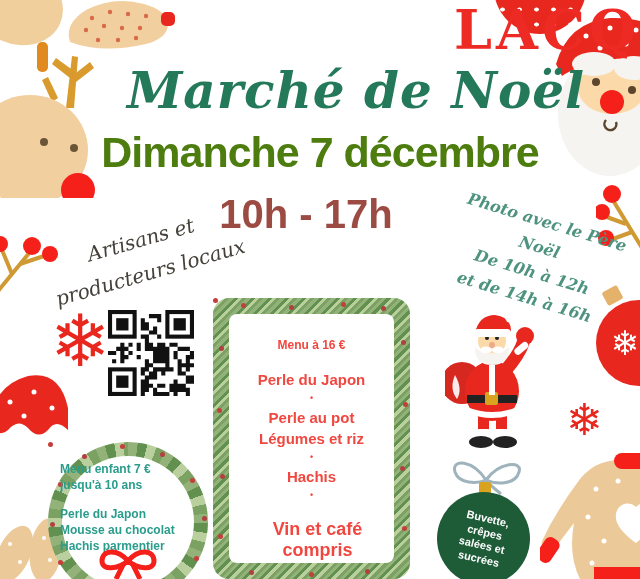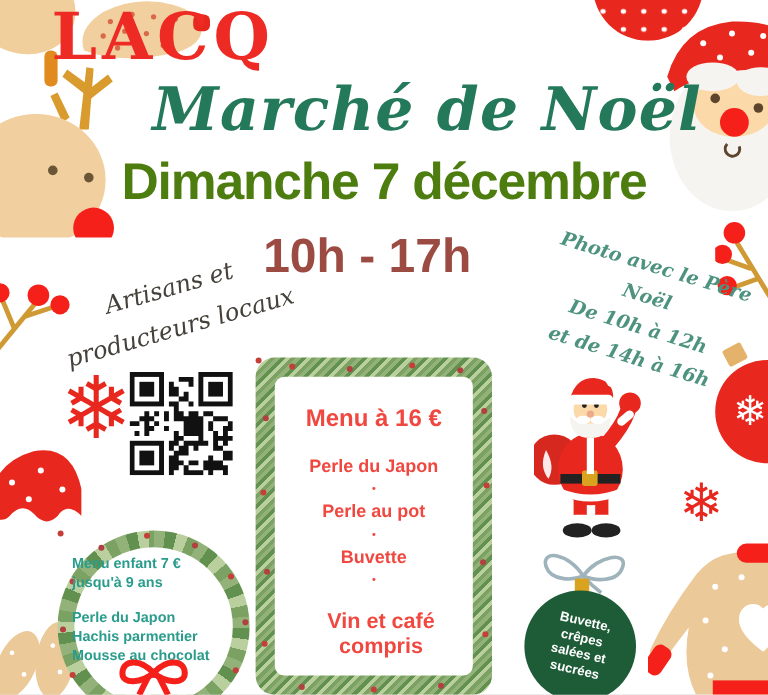--- a/index.html
+++ b/index.html
@@ -3,21 +3,21 @@
 <meta charset="utf-8">
 <style>
   * { margin:0; padding:0; box-sizing:border-box; }
   body { font-family:"Liberation Sans", sans-serif; background:#888; }
   .poster {
     position:relative; width:640px; height:579px; background:#ffffff;
     overflow:hidden; margin:0 auto;
   }
   
   .title {
-    position:absolute; top:0px; left:0; width:100%; text-align:left;
+    position:absolute; top:0px; left:0; width:100%; text-align:right;
     font-family:"DejaVu Serif", serif; font-weight:700; font-size:54px;
     letter-spacing:4px; color:#ee2a24; line-height:60px;padding-left:43px;
   }
   .subtitle {
     position:absolute; top:58px; left:0; width:100%; text-align:center;
     font-family:"DejaVu Serif", serif; font-style:italic; font-weight:700;
     font-size:50px; color:#23795a; line-height:66px; letter-spacing:1px;margin-left:36px;
   }
   .date {
     position:absolute; top:128px; left:0; width:100%; text-align:center;
@@ -44,21 +44,21 @@
     position:absolute; left:213px; top:298px; width:197px; height:281px;
     border-radius:16px;
     background:
       repeating-linear-gradient(135deg, #93b27a 0 3px, #62904f 3px 6px, #b9cf9e 6px 9px, #7ca263 9px 12px);
   }
   .menu-inner {
     position:absolute; inset:16px; background:#fff; border-radius:8px;
     display:flex; flex-direction:column; align-items:center; text-align:center;
     padding-top:24px; color:#f04840; font-weight:800;
   }
-  .menu-title { font-size:20px; margin-bottom:17px; }
+  .menu-title { font-size:12px; margin-bottom:17px; }
   .menu-item  { font-size:15px; line-height:21px; }
   .menu-sep   { font-size:9px; line-height:9px; margin:4px 0; }
   .menu-footer{ font-size:18px; margin-top:15px;margin-left:12px; }
   .frame-berries {
     position:absolute; width:5px; height:5px; border-radius:50%; background:#c43f3a;
     left:0; top:0;
     box-shadow: 28px 5px #c43f3a, 76px 7px #b34040, 128px 4px #c43f3a, 168px 8px #b34040,
                 6px 48px #b34040, 4px 110px #c43f3a, 7px 176px #b34040, 5px 236px #c43f3a,
                 188px 42px #b34040, 190px 104px #c43f3a, 187px 168px #b34040, 189px 228px #c43f3a,
                 36px 272px #b34040, 96px 274px #c43f3a, 152px 271px #b34040;
@@ -270,39 +270,40 @@
     </g>
     <path id="qr-modules" fill="#111" d="M40 4h4v4h-4zM44 4h4v4h-4zM48 4h4v4h-4zM32 8h4v4h-4zM48 8h4v4h-4zM32 12h4v4h-4zM36 12h4v4h-4zM32 16h4v4h-4zM36 16h4v4h-4zM44 16h4v4h-4zM40 20h4v4h-4zM44 20h4v4h-4zM32 24h4v4h-4zM36 24h4v4h-4zM48 24h4v4h-4zM36 28h4v4h-4zM12 32h4v4h-4zM20 32h4v4h-4zM28 32h4v4h-4zM36 32h4v4h-4zM40 32h4v4h-4zM48 32h4v4h-4zM52 32h4v4h-4zM60 32h4v4h-4zM64 32h4v4h-4zM8 36h4v4h-4zM12 36h4v4h-4zM16 36h4v4h-4zM28 36h4v4h-4zM36 36h4v4h-4zM40 36h4v4h-4zM44 36h4v4h-4zM48 36h4v4h-4zM52 36h4v4h-4zM56 36h4v4h-4zM68 36h4v4h-4zM72 36h4v4h-4zM76 36h4v4h-4zM0 40h4v4h-4zM4 40h4v4h-4zM12 40h4v4h-4zM20 40h4v4h-4zM44 40h4v4h-4zM48 40h4v4h-4zM52 40h4v4h-4zM56 40h4v4h-4zM64 40h4v4h-4zM80 40h4v4h-4zM12 44h4v4h-4zM16 44h4v4h-4zM28 44h4v4h-4zM44 44h4v4h-4zM48 44h4v4h-4zM52 44h4v4h-4zM56 44h4v4h-4zM64 44h4v4h-4zM76 44h4v4h-4zM80 44h4v4h-4zM4 48h4v4h-4zM12 48h4v4h-4zM36 48h4v4h-4zM44 48h4v4h-4zM48 48h4v4h-4zM52 48h4v4h-4zM56 48h4v4h-4zM68 48h4v4h-4zM76 48h4v4h-4zM36 52h4v4h-4zM40 52h4v4h-4zM56 52h4v4h-4zM68 52h4v4h-4zM72 52h4v4h-4zM76 52h4v4h-4zM80 52h4v4h-4zM32 56h4v4h-4zM36 56h4v4h-4zM44 56h4v4h-4zM48 56h4v4h-4zM52 56h4v4h-4zM56 56h4v4h-4zM60 56h4v4h-4zM68 56h4v4h-4zM76 56h4v4h-4zM32 60h4v4h-4zM40 60h4v4h-4zM44 60h4v4h-4zM52 60h4v4h-4zM68 60h4v4h-4zM72 60h4v4h-4zM36 64h4v4h-4zM40 64h4v4h-4zM44 64h4v4h-4zM76 64h4v4h-4zM80 64h4v4h-4zM32 68h4v4h-4zM36 68h4v4h-4zM64 68h4v4h-4zM76 68h4v4h-4zM80 68h4v4h-4zM32 72h4v4h-4zM36 72h4v4h-4zM40 72h4v4h-4zM48 72h4v4h-4zM52 72h4v4h-4zM60 72h4v4h-4zM64 72h4v4h-4zM68 72h4v4h-4zM72 72h4v4h-4zM32 76h4v4h-4zM36 76h4v4h-4zM44 76h4v4h-4zM60 76h4v4h-4zM64 76h4v4h-4zM68 76h4v4h-4zM72 76h4v4h-4zM76 76h4v4h-4zM32 80h4v4h-4zM44 80h4v4h-4zM48 80h4v4h-4zM52 80h4v4h-4zM56 80h4v4h-4zM64 80h4v4h-4zM76 80h4v4h-4z"></path>
   </svg>
 
   <div class="menu-frame">
     <div class="menu-inner">
       <div class="menu-title">Menu à 16 €</div>
       <div class="menu-item">Perle du Japon</div>
       <div class="menu-sep">•</div>
       <div class="menu-item">Perle au pot</div>
+      <div class="menu-item">Légumes et riz</div>
       <div class="menu-sep">•</div>
-      <div class="menu-item">Buvette</div>
+      <div class="menu-item">Hachis</div>
       <div class="menu-sep">•</div>
       <div class="menu-footer">Vin et café compris</div>
     </div>
     <div class="frame-berries"></div>
   </div>
 
   <div class="wreath">
     <div class="wreath-inner"></div>
     <div class="wreath-berries"></div>
   </div>
   <div class="kids-menu">
     <div>Menu enfant 7 €</div>
-    <div>jusqu'à 9 ans</div>
+    <div>jusqu'à 10 ans</div>
     <div class="kids-items">
       <div>Perle du Japon</div>
+      <div>Mousse au chocolat</div>
       <div>Hachis parmentier</div>
-      <div>Mousse au chocolat</div>
     </div>
   </div>
   <svg class="wreath-bow" width="60" height="34" viewBox="0 0 60 34">
     <path d="M30 14 C20 2 4 2 4 14 C4 24 20 22 30 14 C40 22 56 24 56 14 C56 2 40 2 30 14Z" fill="none" stroke="#f5201a" stroke-width="5"></path>
     <path d="M26 16 L18 32 M34 16 L42 32" stroke="#f5201a" stroke-width="5" fill="none"></path>
     <circle cx="30" cy="14" r="4" fill="#f5201a"></circle>
   </svg>
 
   <svg class="dec" style="left:445px; top:303px;" width="92" height="146" viewBox="0 0 92 146">
     <circle cx="17" cy="80" r="21" fill="#d6281f"></circle>

